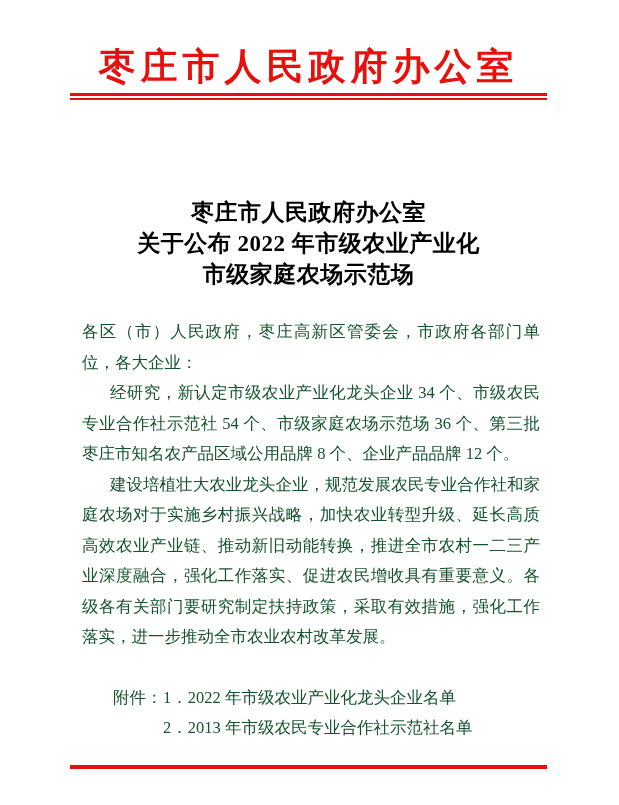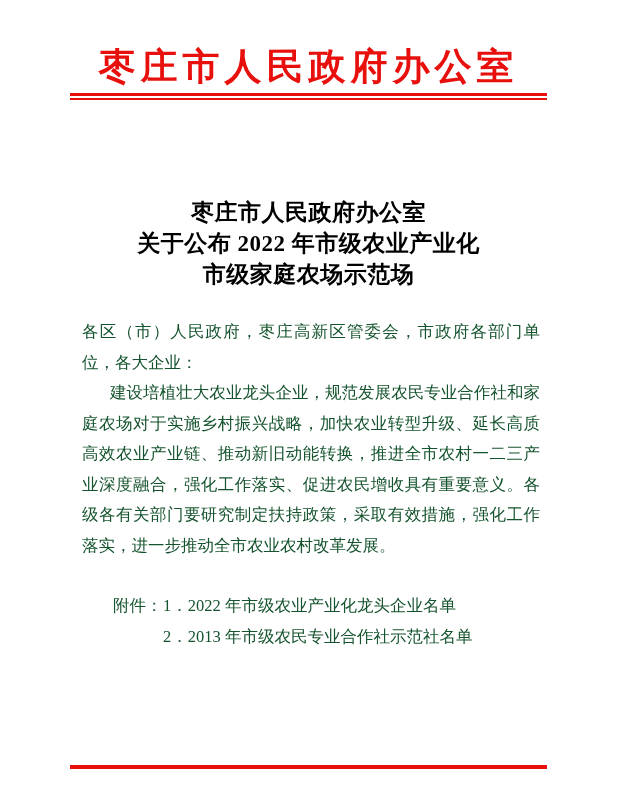--- a/index.html
+++ b/index.html
@@ -92,20 +92,21 @@
 
 
   <div class="title">
     <div>枣庄市人民政府办公室</div>
     <div>关于公布 2022 年市级农业产业化</div>
     <div>市级家庭农场示范场</div>
   </div>
 
   <div class="body-text">
     <p class="salutation">各区（市）人民政府，枣庄高新区管委会，市政府各部门单位，各大企业：</p>
+    <p>经研究，新认定市级农业产业化龙头企业 34 个、市级农民专业合作社示范社 54 个、市级家庭农场示范场 36 个、第三批枣庄市知名农产品区域公用品牌 8 个、企业产品品牌 12 个。</p>
     <p>建设培植壮大农业龙头企业，规范发展农民专业合作社和家庭农场对于实施乡村振兴战略，加快农业转型升级、延长高质高效农业产业链、推动新旧动能转换，推进全市农村一二三产业深度融合，强化工作落实、促进农民增收具有重要意义。各级各有关部门要研究制定扶持政策，采取有效措施，强化工作落实，进一步推动全市农业农村改革发展。</p>
 
     <div class="attachments">
       <div class="attach-line">
         <span class="attach-label">附件：</span><span>1．2022 年市级农业产业化龙头企业名单</span>
       </div>
       <div class="attach-line attach-line2">
         <span>2．2013 年市级农民专业合作社示范社名单</span>
       </div>
     </div>

